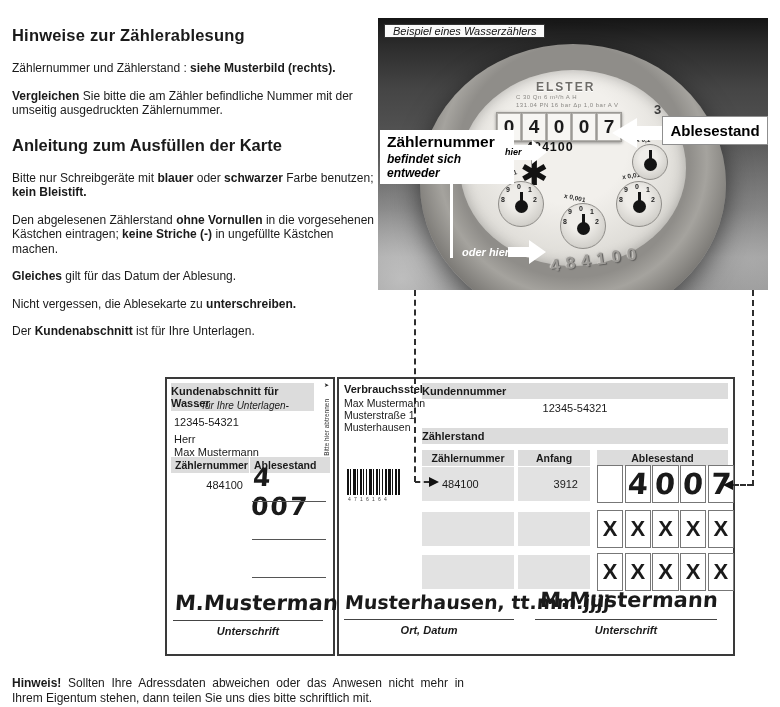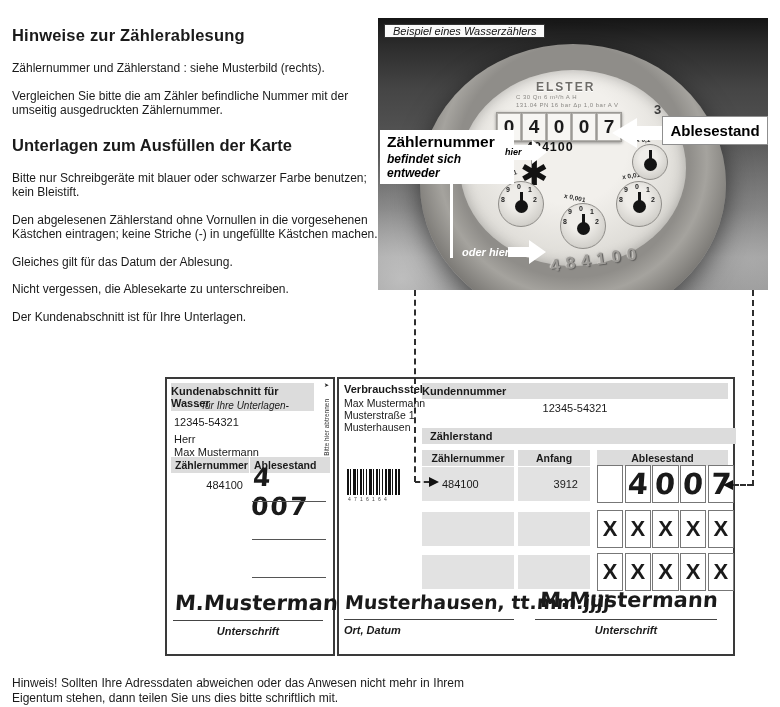--- a/index.html
+++ b/index.html
@@ -107,21 +107,21 @@
   #lc-sign{left:8px;top:212px;width:148px;text-align:center;font-size:21px;}
   #lc-signline{left:6px;top:241px;width:150px;border-bottom:1.5px solid #444;height:0;}
   #lc-signlabel{left:6px;top:246px;width:150px;text-align:center;font-size:11px;
       font-weight:bold;font-style:italic;}
 
   
   #rc-verbrauch{left:5px;top:4px;font-size:11px;font-weight:bold;}
   #rc-address{left:5px;top:18px;font-size:10.5px;line-height:12px;}
   #rc-kdnrbar{left:83px;top:4px;width:306px;}
   #rc-kdnrval{left:83px;top:23px;width:306px;text-align:center;font-size:11px;}
-  #rc-zstandbar{left:83px;top:49px;width:306px;padding-left:8px;}
+  #rc-zstandbar{left:83px;top:49px;width:306px;}
   .rc-th{top:71px;font-size:10.5px;font-weight:bold;text-align:center;padding:2px 0;background:#dcdcdc;}
   #rc-th1{left:83px;width:92px;}
   #rc-th2{left:179px;width:72px;}
   #rc-th3{left:258px;width:131px;}
   #barcode{left:8px;top:90px;}
   #barcode-digits{left:9px;top:117px;font-size:5px;letter-spacing:3.2px;color:#444;}
   .row-cell{height:34px;}
   #r1-zn{left:83px;top:88px;width:92px;}
   #r1-anf{left:179px;top:88px;width:72px;}
   #r1-znval{left:20px;top:11px;position:absolute;font-size:11px;}
@@ -133,42 +133,42 @@
   #boxes1 .box span{font-size:29px;}
   #r2-zn{left:83px;top:133px;width:92px;}
   #r2-anf{left:179px;top:133px;width:72px;}
   #boxes2{left:258px;top:131px;}
   #r3-zn{left:83px;top:176px;width:92px;}
   #r3-anf{left:179px;top:176px;width:72px;}
   #boxes3{left:258px;top:174px;}
   .xval{font-size:22px;font-weight:600;}
   #rc-ort{left:6px;top:212px;width:168px;font-size:19px;white-space:nowrap;}
   #rc-ortline{left:5px;top:240px;width:170px;border-bottom:1.5px solid #444;height:0;}
-  #rc-ortlabel{left:5px;top:245px;width:170px;font-size:11px;font-weight:bold;font-style:italic;}
+  #rc-ortlabel{left:5px;top:245px;width:170px;text-align:center;font-size:11px;font-weight:bold;font-style:italic;}
   #rc-sign{left:200px;top:209px;width:180px;text-align:center;font-size:21px;}
   #rc-signline{left:196px;top:240px;width:182px;border-bottom:1.5px solid #444;height:0;}
   #rc-signlabel{left:196px;top:245px;width:182px;text-align:center;font-size:11px;font-weight:bold;font-style:italic;}
 
   .handwrite{font-family:"DejaVu Sans",cursive;font-weight:600;transform:skewX(-4deg);}
 
   
   #note{left:12px;top:664px;width:452px;font-size:12px;line-height:15px;text-align:justify;}
 
-  b{font-weight:normal;margin-top:8px;}
+  b{font-weight:bold;margin-top:8px;}
 </style>
 </head>
 <body>
 
 <div id="page">
 
   <div id="instructions" class="abs">
     <h1>Hinweise zur Zählerablesung</h1>
     <p><span>Zählernummer und Zählerstand : </span><b>siehe Musterbild (rechts).</b></p>
     <p><b>Vergleichen</b><span> Sie bitte die am Zähler befindliche Nummer mit der umseitig ausgedruckten Zählernummer.</span></p>
-    <h2>Unterlagen zum Ausfüllen der Karte</h2>
+    <h2>Anleitung zum Ausfüllen der Karte</h2>
     <p><span>Bitte nur Schreibgeräte mit </span><b>blauer</b><span> oder </span><b>schwarzer</b><span> Farbe benutzen; </span><b>kein Bleistift.</b></p>
     <p><span>Den abgelesenen Zählerstand </span><b>ohne Vornullen</b><span> in die vorgesehenen Kästchen eintragen; </span><b>keine Striche (-)</b><span> in ungefüllte Kästchen machen.</span></p>
     <p><b>Gleiches</b><span> gilt für das Datum der Ablesung.</span></p>
     <p><span>Nicht vergessen, die Ablesekarte zu </span><b>unterschreiben.</b></p>
     <p><span>Der </span><b>Kundenabschnitt</b><span> ist für Ihre Unterlagen.</span></p>
   </div>
 
   <div id="photo" class="abs">
     <div id="ring" class="abs"></div>
     <div id="face" class="abs"></div>

